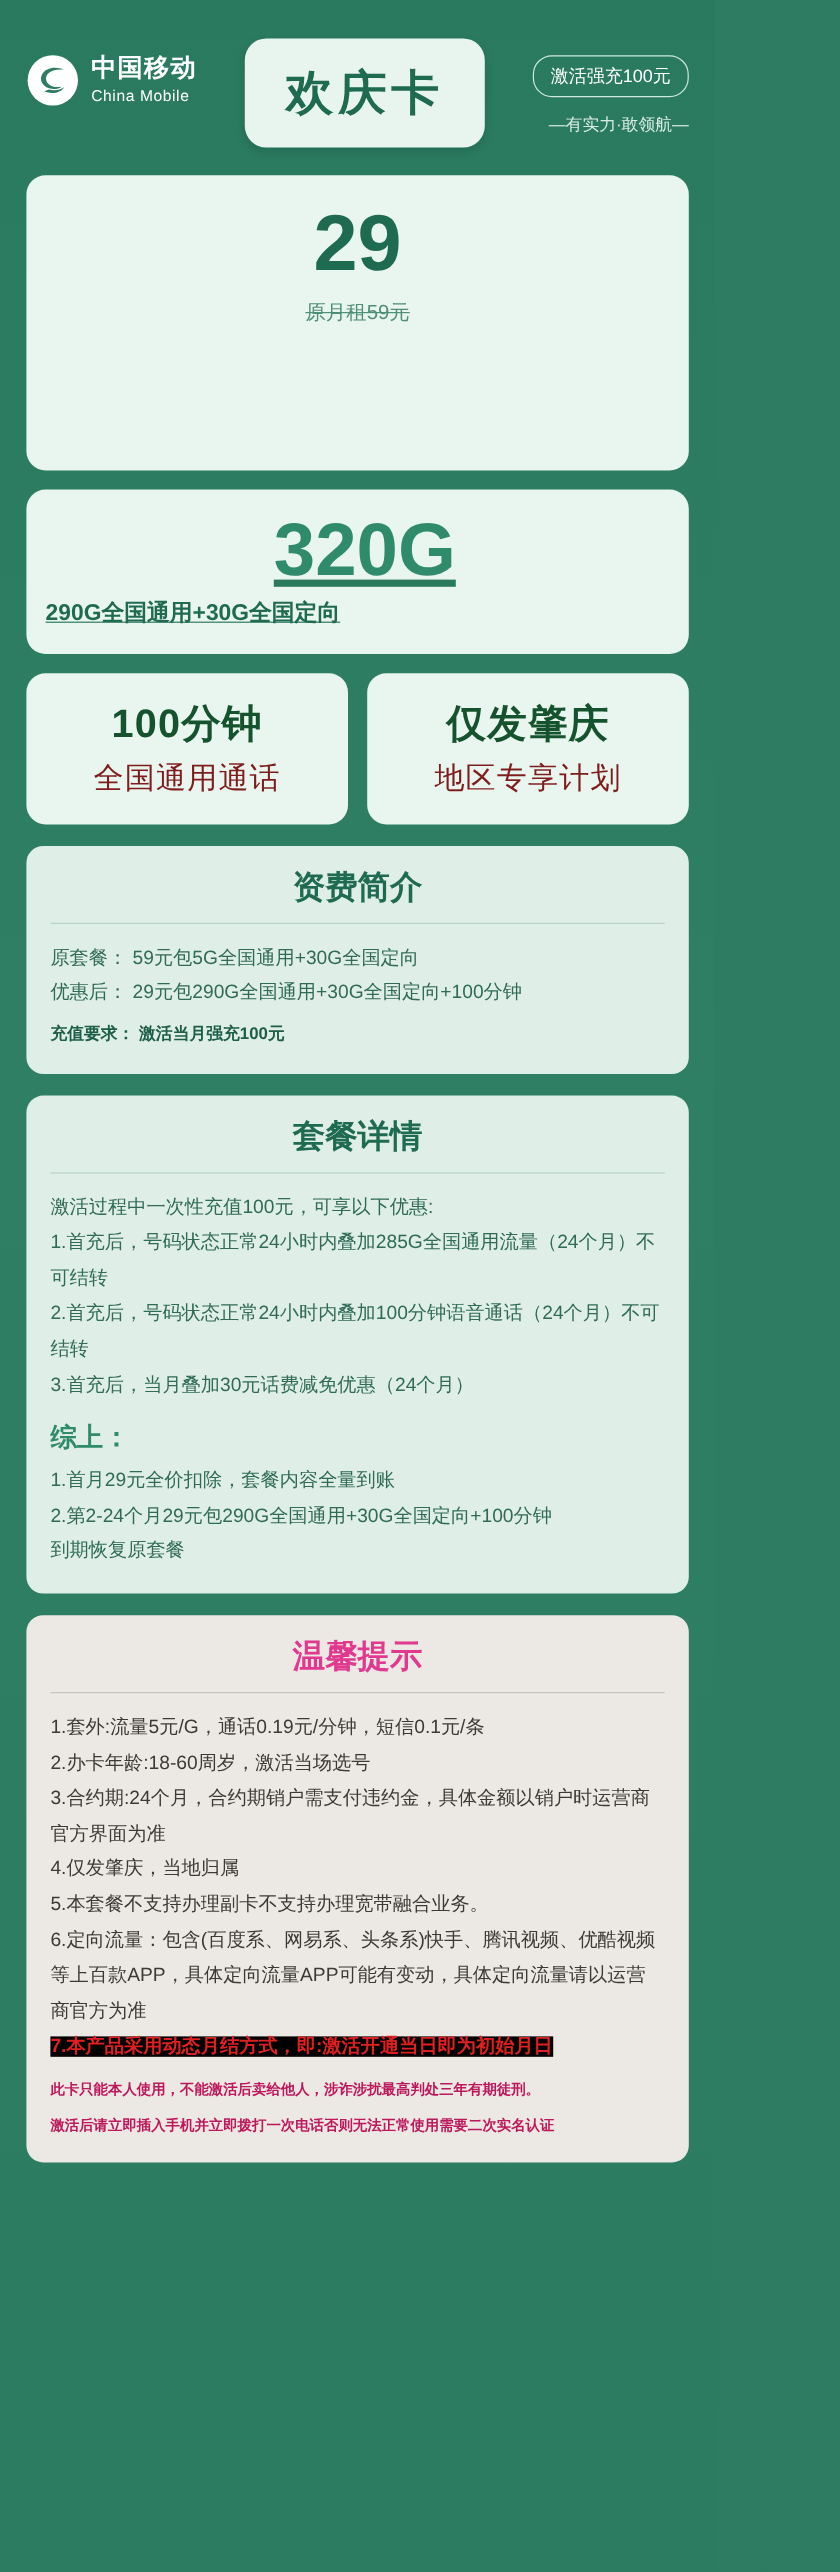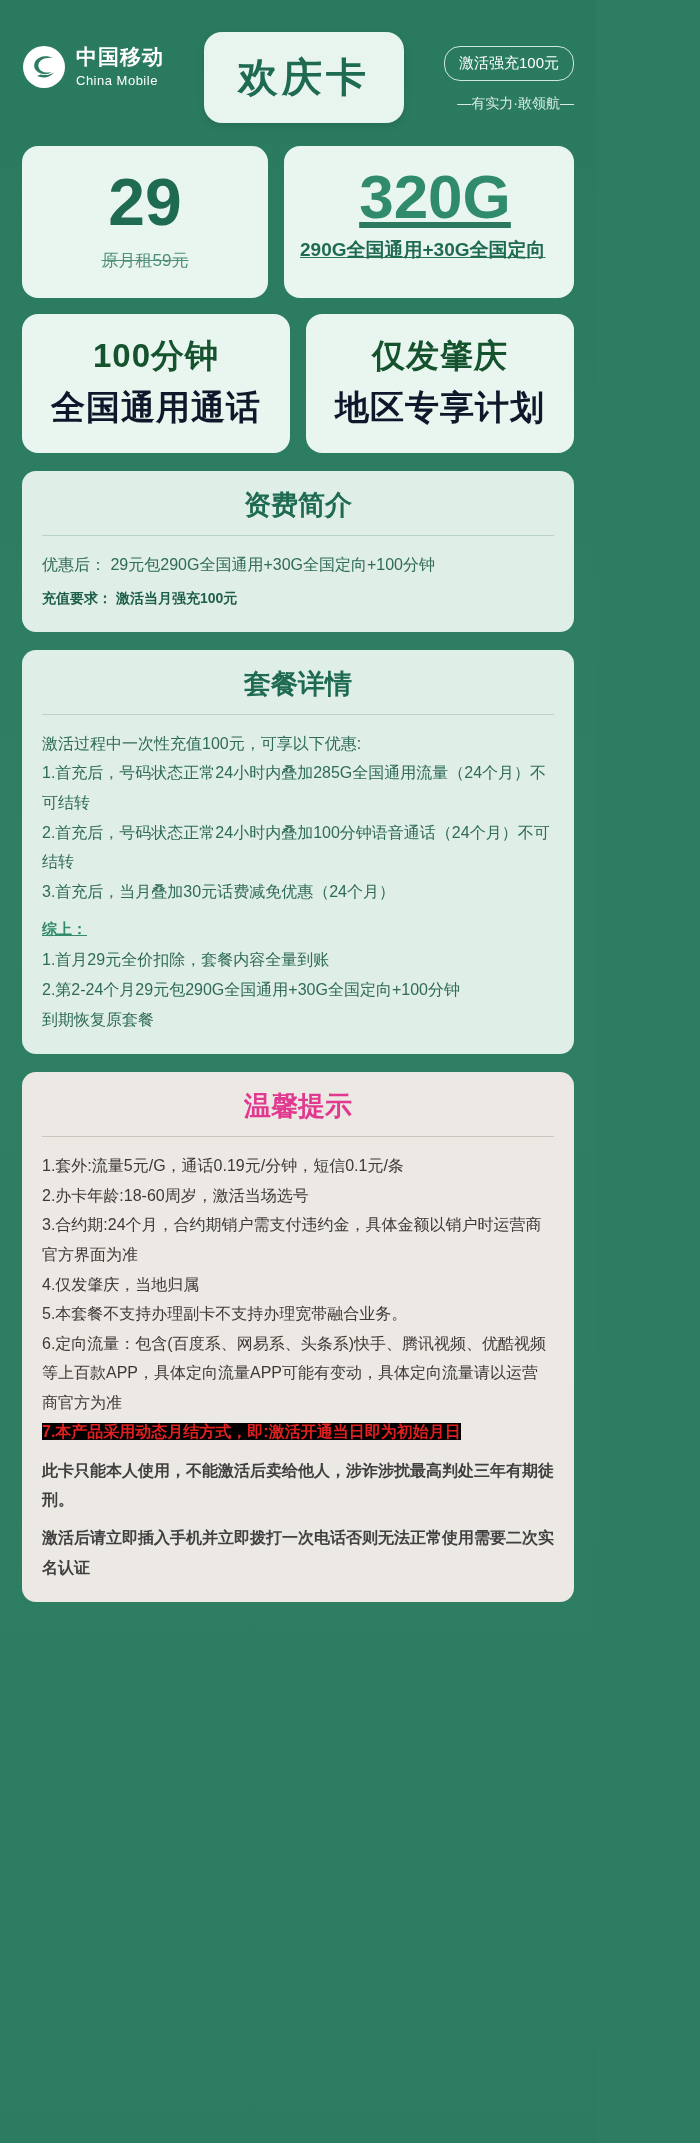--- a/index.html
+++ b/index.html
@@ -52,21 +52,21 @@
     white-space: nowrap;
   }
   .badge-sub {
     color: #d9ece4;
     font-size: 14px;
     white-space: nowrap;
     position: relative;
   }
 
   
-  .row { display: flex; gap: 16px; margin-top: 10px; }
+  .row { display: flex; gap: 16px; margin-top: 10px; flex-direction: column; }
   .card {
     background: #e9f5ef;
     border-radius: 16px;
     color: #2b7a5f;
     text-align: center;
   }
   .price-card {
     flex: 0 0 246px;
     padding: 22px 10px 26px 10px;
   }
@@ -96,21 +96,21 @@
   
   .feature-row { display: flex; gap: 16px; margin-top: 16px; }
   .feature-card {
     flex: 1;
     background: #e9f5ef;
     border-radius: 16px;
     padding: 20px 10px 22px 10px;
     text-align: center;
   }
   .feature-main { font-size: 33px; font-weight: bold; color: #14532d; letter-spacing: 1px; }
-  .feature-sub { font-size: 34px; font-weight: bold; color: #0f172a; margin-top: 6px; letter-spacing: 1px; }
+  .feature-sub { font-size: 25px; font-weight: normal; color: #7f1d1d; margin-top: 6px; letter-spacing: 1px; }
 
   
   .section {
     background: #dfeee7;
     border-radius: 14px;
     margin-top: 18px;
     padding: 16px 20px 20px 20px;
   }
   .section.notice { background: #ece9e4; }
   .sec-title {
@@ -124,38 +124,37 @@
   .divider { height: 1px; background: #b9d3c8; margin-bottom: 14px; }
   .divider.grey { background: #c9c4bd; }
 
   .line {
     font-size: 16px;
     color: #2f6b57;
     line-height: 1.85;
   }
   .line.strong { font-weight: bold; color: #1d5e49; font-size: 14px; margin-top: 6px; }
   .sub-head {
-    font-size: 15px;
+    font-size: 22px;
     font-weight: bold;
     color: #2f8b6b;
     margin: 14px 0 6px 0;
-    text-decoration: underline;
   }
   .notice .line { color: #3d3a35; }
   .hl {
     background: #000000;
     color: #e02020;
     font-weight: bold;
     display: inline;
     line-height: 1.9;
   }
   .warn {
-    color: #404040;
-    font-weight: bold;
-    font-size: 16px;
+    color: #be185d;
+    font-weight: bold;
+    font-size: 12px;
     line-height: 1.85;
     margin-top: 8px;
   }
 </style>
 </head>
 <body>
 
 <div class="poster">
 
   <div class="header">
@@ -199,20 +198,21 @@
     </div>
     <div class="feature-card">
       <div class="feature-main">仅发肇庆</div>
       <div class="feature-sub">地区专享计划</div>
     </div>
   </div>
 
   <div class="section">
     <div class="sec-title">资费简介</div>
     <div class="divider"></div>
+    <div class="line">原套餐： 59元包5G全国通用+30G全国定向</div>
     <div class="line">优惠后： 29元包290G全国通用+30G全国定向+100分钟</div>
     <div class="line strong">充值要求： 激活当月强充100元</div>
   </div>
 
   <div class="section">
     <div class="sec-title">套餐详情</div>
     <div class="divider"></div>
     <div class="line">激活过程中一次性充值100元，可享以下优惠:</div>
     <div class="line">1.首充后，号码状态正常24小时内叠加285G全国通用流量（24个月）不可结转</div>
     <div class="line">2.首充后，号码状态正常24小时内叠加100分钟语音通话（24个月）不可结转</div>

